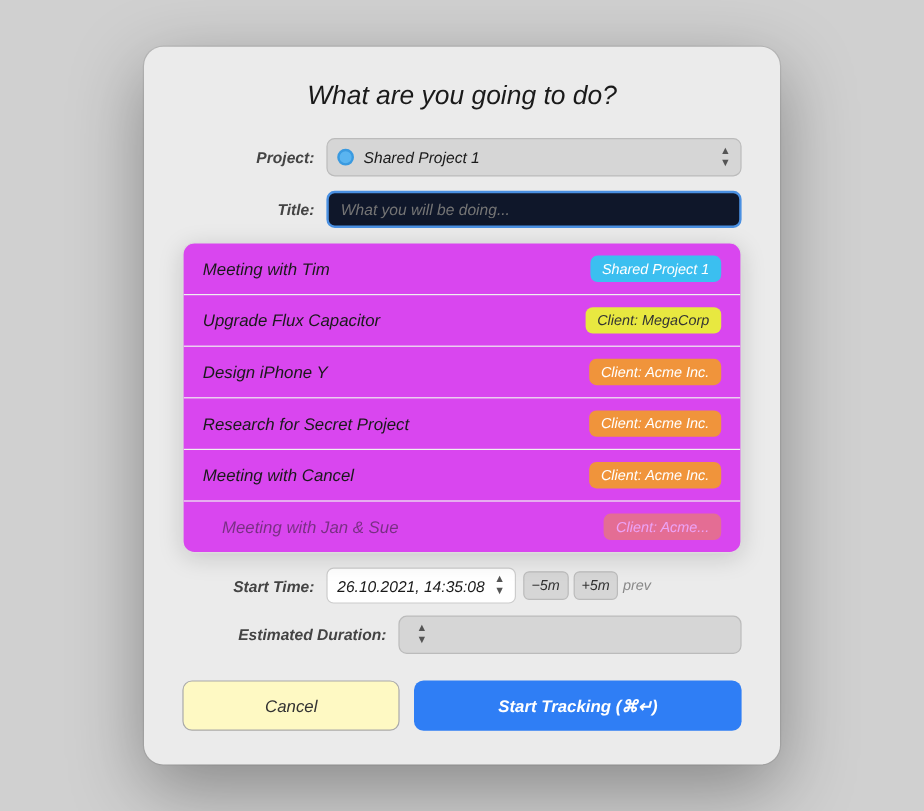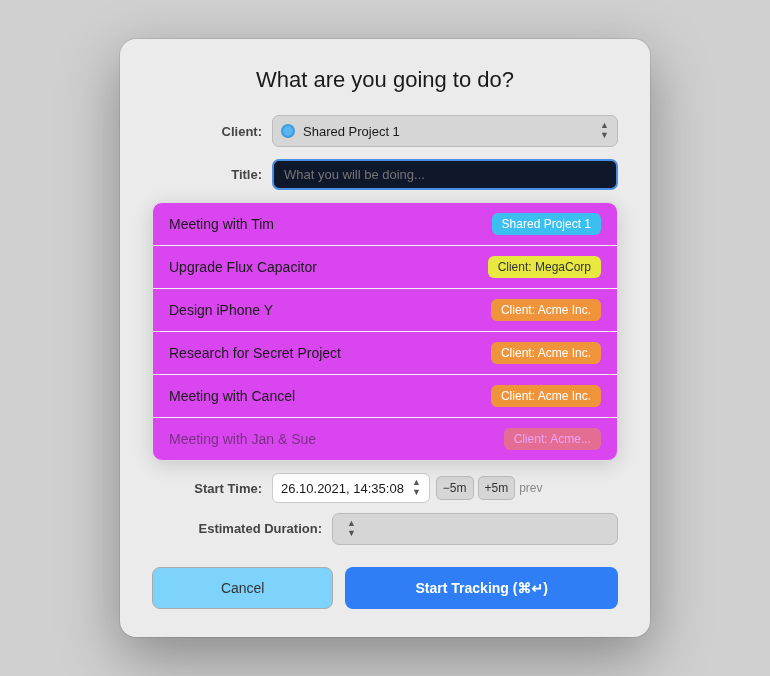--- a/index.html
+++ b/index.html
@@ -1,15 +1,15 @@
 <!DOCTYPE html>
 <html><head>
   <meta charset="utf-8">
   <style>
-    * { box-sizing: border-box; margin: 0; padding: 0; }
+    * { box-sizing: border-box; margin: 0; padding: 0; font-style: italic; }
 
     body {
       background: #d0d0d0;
       display: flex;
       align-items: center;
       justify-content: center;
       width: 770px;
       height: 676px;
       font-family: -apple-system, BlinkMacSystemFont, "Helvetica Neue", Arial, sans-serif;
     }
@@ -202,21 +202,21 @@
       color: #1a1a1a;
     }
 
     .button-row {
       display: flex;
       gap: 12px;
     }
 
     .cancel-btn {
       flex: 1;
-      background: #7dd3fc;
+      background: #fef9c3;
       border: 1px solid #aaa;
       border-radius: 8px;
       padding: 12px;
       font-size: 14px;
       font-weight: 500;
       color: #333;
       cursor: pointer;
       text-align: center;
     }
 
@@ -233,21 +233,21 @@
     }
   </style>
 </head>
 <body>
 
 <div class="dialog">
 
   <div class="dialog-title">What are you going to do?</div>
 
   <div class="form-row">
-    <div class="form-label">Client:</div>
+    <div class="form-label">Project:</div>
     <div class="project-select-wrapper">
       <div class="project-dot"></div>
       <span class="project-select-text">Shared Project 1</span>
       <div class="stepper-icon">▲<br>▼</div>
     </div>
   </div>
 
   <div class="form-row">
     <div class="form-label">Title:</div>
     <input class="title-input" type="text" placeholder="What you will be doing..." style="">
@@ -268,21 +268,21 @@
       <span class="project-badge badge-acme">Client: Acme Inc.</span>
     </li>
         <li class="dropdown-item">
       <span class="dropdown-item-name">Research for Secret Project</span>
       <span class="project-badge badge-acme">Client: Acme Inc.</span>
     </li>
         <li class="dropdown-item">
       <span class="dropdown-item-name">Meeting with Cancel</span>
       <span class="project-badge badge-acme">Client: Acme Inc.</span>
     </li>
-        <li class="dropdown-item" style="opacity: 0.5;">
+        <li class="dropdown-item" style="opacity: 0.5; margin-left: 16px;">
       <span class="dropdown-item-name">Meeting with Jan &amp; Sue</span>
       <span class="project-badge badge-acme">Client: Acme...</span>
     </li>
       </ul>
   </div>
 
   <div class="start-time-row">
     <div class="form-label">Start Time:</div>
     <div class="start-time-input-wrapper">
       <span>26.10.2021, 14:35:08</span>

